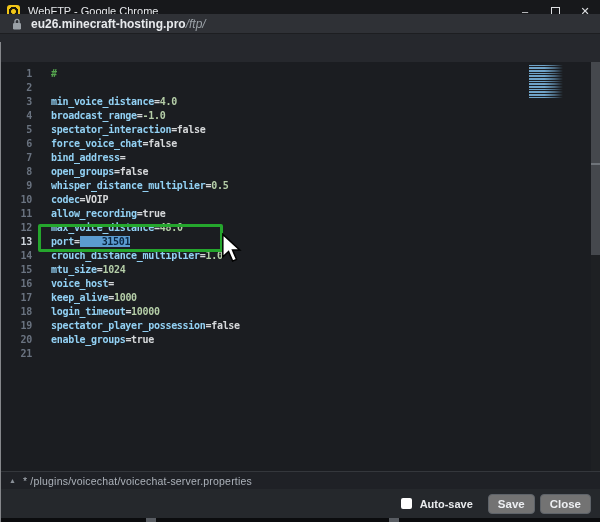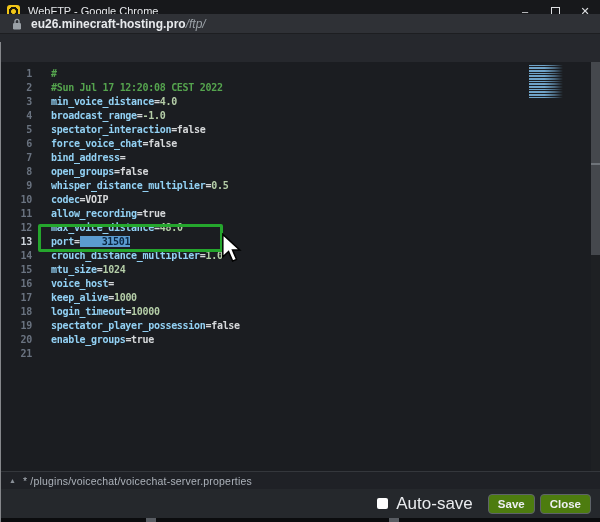--- a/index.html
+++ b/index.html
@@ -63,22 +63,22 @@
   .filebar { position:absolute; left:0; top:429px; width:599px; height:18px;
              background:#1F2126; border-top:1px solid #34373C;
              display:flex; align-items:center; padding-left:8px; }
   .collapse { color:#8A9098; font-size:7px; margin-right:7px; }
   .filepath { color:#ACB2BA; font-size:10.5px; letter-spacing:.2px; }
 
   .actionbar { position:absolute; left:0; top:447px; width:599px; height:29px;
                background:#25282C; display:flex; align-items:center;
                justify-content:flex-end; padding-right:9px; }
   .checkbox { width:11px; height:11px; background:#FFFFFF; border-radius:2px; margin-right:8px; }
-  .autosave { color:#E9EBEE; font-size:17px; font-weight:normal; margin-right:15px; }
-  .btn { height:20px; min-width:46px; padding:0 9px; background:#4d7c0f;
+  .autosave { color:#E9EBEE; font-size:11px; font-weight:bold; margin-right:15px; }
+  .btn { height:20px; min-width:46px; padding:0 9px; background:#737373;
          border:1px solid #5E6369; border-radius:4px; color:#EDEFF2;
          font-family:"Liberation Sans", sans-serif; font-size:11.5px; font-weight:bold; }
   .btn + .btn { margin-left:5px; }
 
   .bottom-strip { position:absolute; left:0; top:476px; width:600px; height:4px;
                   background:
                     linear-gradient(90deg, transparent 0 145px, #585C62 145px 155px,
                       transparent 155px 388px, #585C62 388px 398px, transparent 398px),
                     #0B0C0E; }
 </style>
@@ -113,21 +113,20 @@
   <div class="content">
 
     <div class="editor">
       <div id="code-lines">
           <div class="line">
             <span class="ln">1</span>
             <span class="code"><span class="tok-c">#</span></span>
           </div>
           <div class="line">
             <span class="ln">2</span>
-            <span class="code"><span class="tok-c">#Sun Jul 17 12:20:08 CEST 2022</span></span>
           </div>
           <div class="line">
             <span class="ln">3</span>
             <span class="code"><span class="tok-k">min_voice_distance</span><span class="tok-o">=</span><span class="tok-v">4.0</span></span>
           </div>
           <div class="line">
             <span class="ln">4</span>
             <span class="code"><span class="tok-k">broadcast_range</span><span class="tok-o">=</span><span class="tok-v">-1.0</span></span>
           </div>
           <div class="line">

